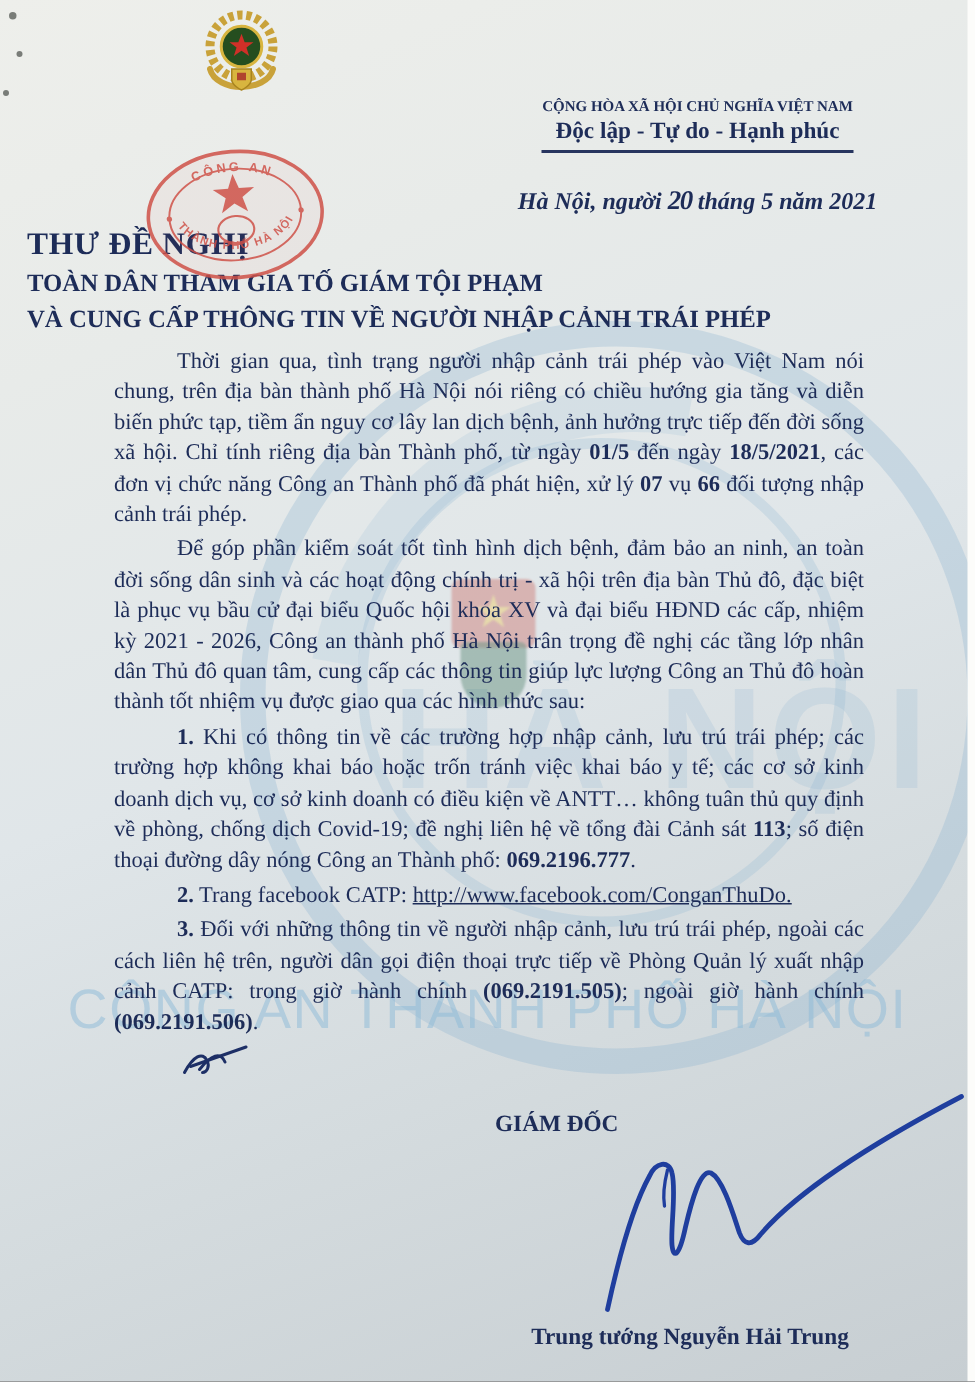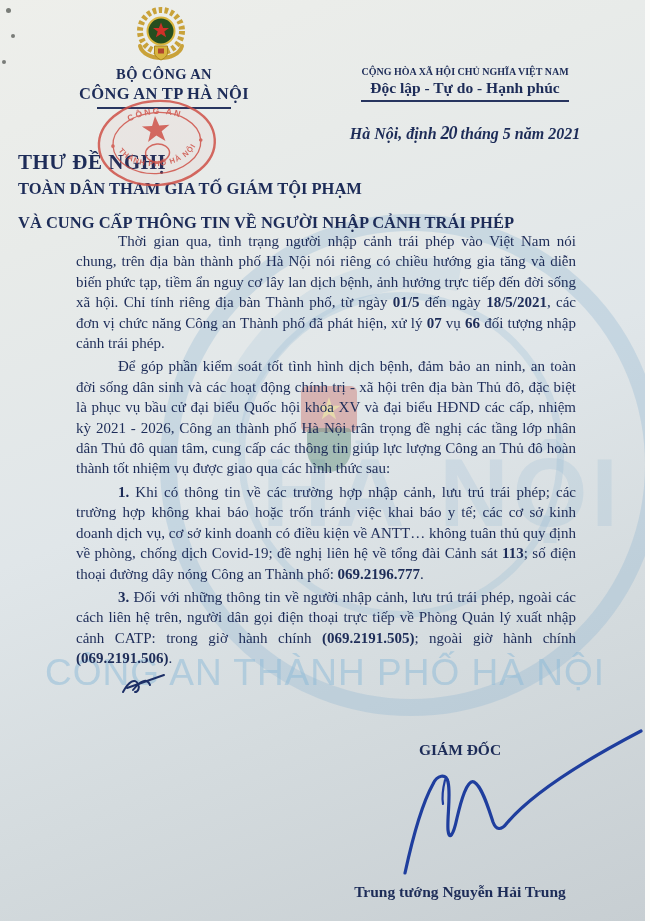--- a/index.html
+++ b/index.html
@@ -44,32 +44,32 @@
   .hr .rule{width:208px;height:2px;background:#27355f;margin:3px auto 0;}
   .dateline{position:absolute;left:298px;top:123px;width:334px;text-align:center;z-index:2;
     font-style:italic;font-weight:600;font-size:16px;}
   .dateline .hand{font-size:18px;letter-spacing:-1px;text-align:center;}
   .stamp{position:absolute;left:94px;top:97px;z-index:3;opacity:.85;transform:rotate(-4deg);}
 
   
   .titleblock{position:absolute;left:18px;top:150px;width:564px;text-align:left;z-index:2;}
   .t1{font-size:21px;font-weight:bold;letter-spacing:.5px;}
   .t2{font-size:16.5px;font-weight:bold;margin-top:4px;}
-  .t3{font-size:16.5px;font-weight:bold;margin-top:14px;}
+  .t3{font-size:16.5px;font-weight:bold;margin-top:4px;}
 
   
   .body{position:absolute;left:76px;top:231px;width:500px;z-index:2;
     font-size:15px;line-height:20.4px;text-align:justify;}
   .para{margin:0 0 3px;text-indent:42px;}
   .b{font-weight:bold;}
   .link{text-decoration:underline;cursor:pointer;}
   .flourish-svg{vertical-align:-4px;margin-left:2px;}
 
   
-  .role{position:absolute;left:330px;top:741px;width:260px;text-align:center;
+  .role{position:absolute;left:330px;top:741px;width:260px;
     font-weight:bold;font-size:15.5px;z-index:2;}
   .name{position:absolute;left:318px;top:883px;width:284px;text-align:center;
     font-weight:bold;font-size:15.5px;z-index:2;}
   .signature{position:absolute;left:385px;top:718px;z-index:2;}
 </style>
 </head>
 <body>
 
 <div class="page">
 
@@ -92,34 +92,29 @@
     <svg width="66" height="58" viewBox="0 0 66 58">
       <circle cx="33" cy="25" r="21" fill="none" stroke="#c9a23a" stroke-width="6" stroke-dasharray="3.5 2.5"></circle>
       <path d="M12 40 C 14 48, 24 52, 33 52 C 42 52, 52 48, 54 40" fill="none" stroke="#c9a23a" stroke-width="4" stroke-linecap="round"></path>
       <circle cx="33" cy="25" r="13.5" fill="#254e1f" stroke="#d8b53f" stroke-width="2"></circle>
       <polygon points="33,16.5 35.1,22.1 41,22.1 36.3,25.6 38.1,31.3 33,27.9 27.9,31.3 29.7,25.6 25,22.1 30.9,22.1" fill="#d03028"></polygon>
       <path d="M26.5 40 h13 v7 c0 4 -6.5 7 -6.5 7 c0 0 -6.5 -3 -6.5 -7 z" fill="#d8b53f" stroke="#a8841f" stroke-width="1"></path>
       <rect x="30" y="42.5" width="6" height="5" fill="#b0452e"></rect>
     </svg>
   </div>
 
-  <div class="hl">
-    <div class="l1">BỘ CÔNG AN</div>
-    <div class="l2">CÔNG AN TP HÀ NỘI</div>
-    <div class="rule"></div>
-  </div>
 
   <div class="hr">
     <div class="l1">CỘNG HÒA XÃ HỘI CHỦ NGHĨA VIỆT NAM</div>
     <div class="l2">Độc lập - Tự do - Hạnh phúc</div>
     <div class="rule"></div>
   </div>
 
   <div class="dateline">
-    <span>Hà Nội, định </span><span class="hand">20</span><span> tháng 5 năm 2021</span>
+    <span>Hà Nội, người </span><span class="hand">20</span><span> tháng 5 năm 2021</span>
   </div>
 
   <div class="stamp">
     <svg width="126" height="92" viewBox="0 0 126 92">
       <defs>
         <path id="arcTop" d="M15 52 A 48 35 0 0 1 111 52" fill="none"></path>
         <path id="arcBot" d="M21 40 A 42 29 0 0 0 105 40" fill="none"></path>
       </defs>
       <ellipse cx="63" cy="46" rx="58" ry="42" fill="rgba(212,92,82,0.06)" stroke="#cf5148" stroke-width="2.4"></ellipse>
       <ellipse cx="63" cy="46" rx="44" ry="30.5" fill="none" stroke="#cf5148" stroke-width="1.3"></ellipse>
@@ -140,20 +135,21 @@
   <div class="titleblock">
     <div class="t1">THƯ ĐỀ NGHỊ</div>
     <div class="t2">TOÀN DÂN THAM GIA TỐ GIÁM TỘI PHẠM</div>
     <div class="t3">VÀ CUNG CẤP THÔNG TIN VỀ NGƯỜI NHẬP CẢNH TRÁI PHÉP</div>
   </div>
 
   <div class="body">
       <p class="para"><span>Thời gian qua, tình trạng người nhập cảnh trái phép vào Việt Nam nói chung, trên địa bàn thành phố Hà Nội nói riêng có chiều hướng gia tăng và diễn biến phức tạp, tiềm ẩn nguy cơ lây lan dịch bệnh, ảnh hưởng trực tiếp đến đời sống xã hội. Chỉ tính riêng địa bàn Thành phố, từ ngày </span><span class="b">01/5</span><span> đến ngày </span><span class="b">18/5/2021</span><span>, các đơn vị chức năng Công an Thành phố đã phát hiện, xử lý </span><span class="b">07</span><span> vụ </span><span class="b">66</span><span> đối tượng nhập cảnh trái phép.</span></p>
       <p class="para"><span>Để góp phần kiểm soát tốt tình hình dịch bệnh, đảm bảo an ninh, an toàn đời sống dân sinh và các hoạt động chính trị - xã hội trên địa bàn Thủ đô, đặc biệt là phục vụ bầu cử đại biểu Quốc hội khóa XV và đại biểu HĐND các cấp, nhiệm kỳ 2021 - 2026, Công an thành phố Hà Nội trân trọng đề nghị các tầng lớp nhân dân Thủ đô quan tâm, cung cấp các thông tin giúp lực lượng Công an Thủ đô hoàn thành tốt nhiệm vụ được giao qua các hình thức sau:</span></p>
       <p class="para"><span class="b">1.</span><span> Khi có thông tin về các trường hợp nhập cảnh, lưu trú trái phép; các trường hợp không khai báo hoặc trốn tránh việc khai báo y tế; các cơ sở kinh doanh dịch vụ, cơ sở kinh doanh có điều kiện về ANTT… không tuân thủ quy định về phòng, chống dịch Covid-19; đề nghị liên hệ về tổng đài Cảnh sát </span><span class="b">113</span><span>; số điện thoại đường dây nóng Công an Thành phố: </span><span class="b">069.2196.777</span><span>.</span></p>
+      <p class="para"><span class="b">2.</span><span> Trang facebook CATP: </span><span class="link">http://www.facebook.com/ConganThuDo.</span></p>
       <p class="para"><span class="b">3.</span><span> Đối với những thông tin về người nhập cảnh, lưu trú trái phép, ngoài các cách liên hệ trên, người dân gọi điện thoại trực tiếp về Phòng Quản lý xuất nhập cảnh CATP: trong giờ hành chính </span><span class="b">(069.2191.505)</span><span>; ngoài giờ hành chính </span><span class="b">(069.2191.506)</span><span>.</span></p>
       <p class="para"><svg class="flourish-svg" width="46" height="24" viewBox="0 0 46 24">
           <path d="M3 20 C 9 9, 15 6, 18 12 C 20 16, 18 20, 15 20" fill="none" stroke="#1d2f66" stroke-width="2" stroke-linecap="round"></path>
           <path d="M13 18 C 21 8, 27 6, 30 13" fill="none" stroke="#1d2f66" stroke-width="2" stroke-linecap="round"></path>
           <path d="M7 16 L 44 3" fill="none" stroke="#1d2f66" stroke-width="2" stroke-linecap="round"></path>
         </svg></p>
     </div>
 
   <div class="role">GIÁM ĐỐC</div>
   <div class="signature">

